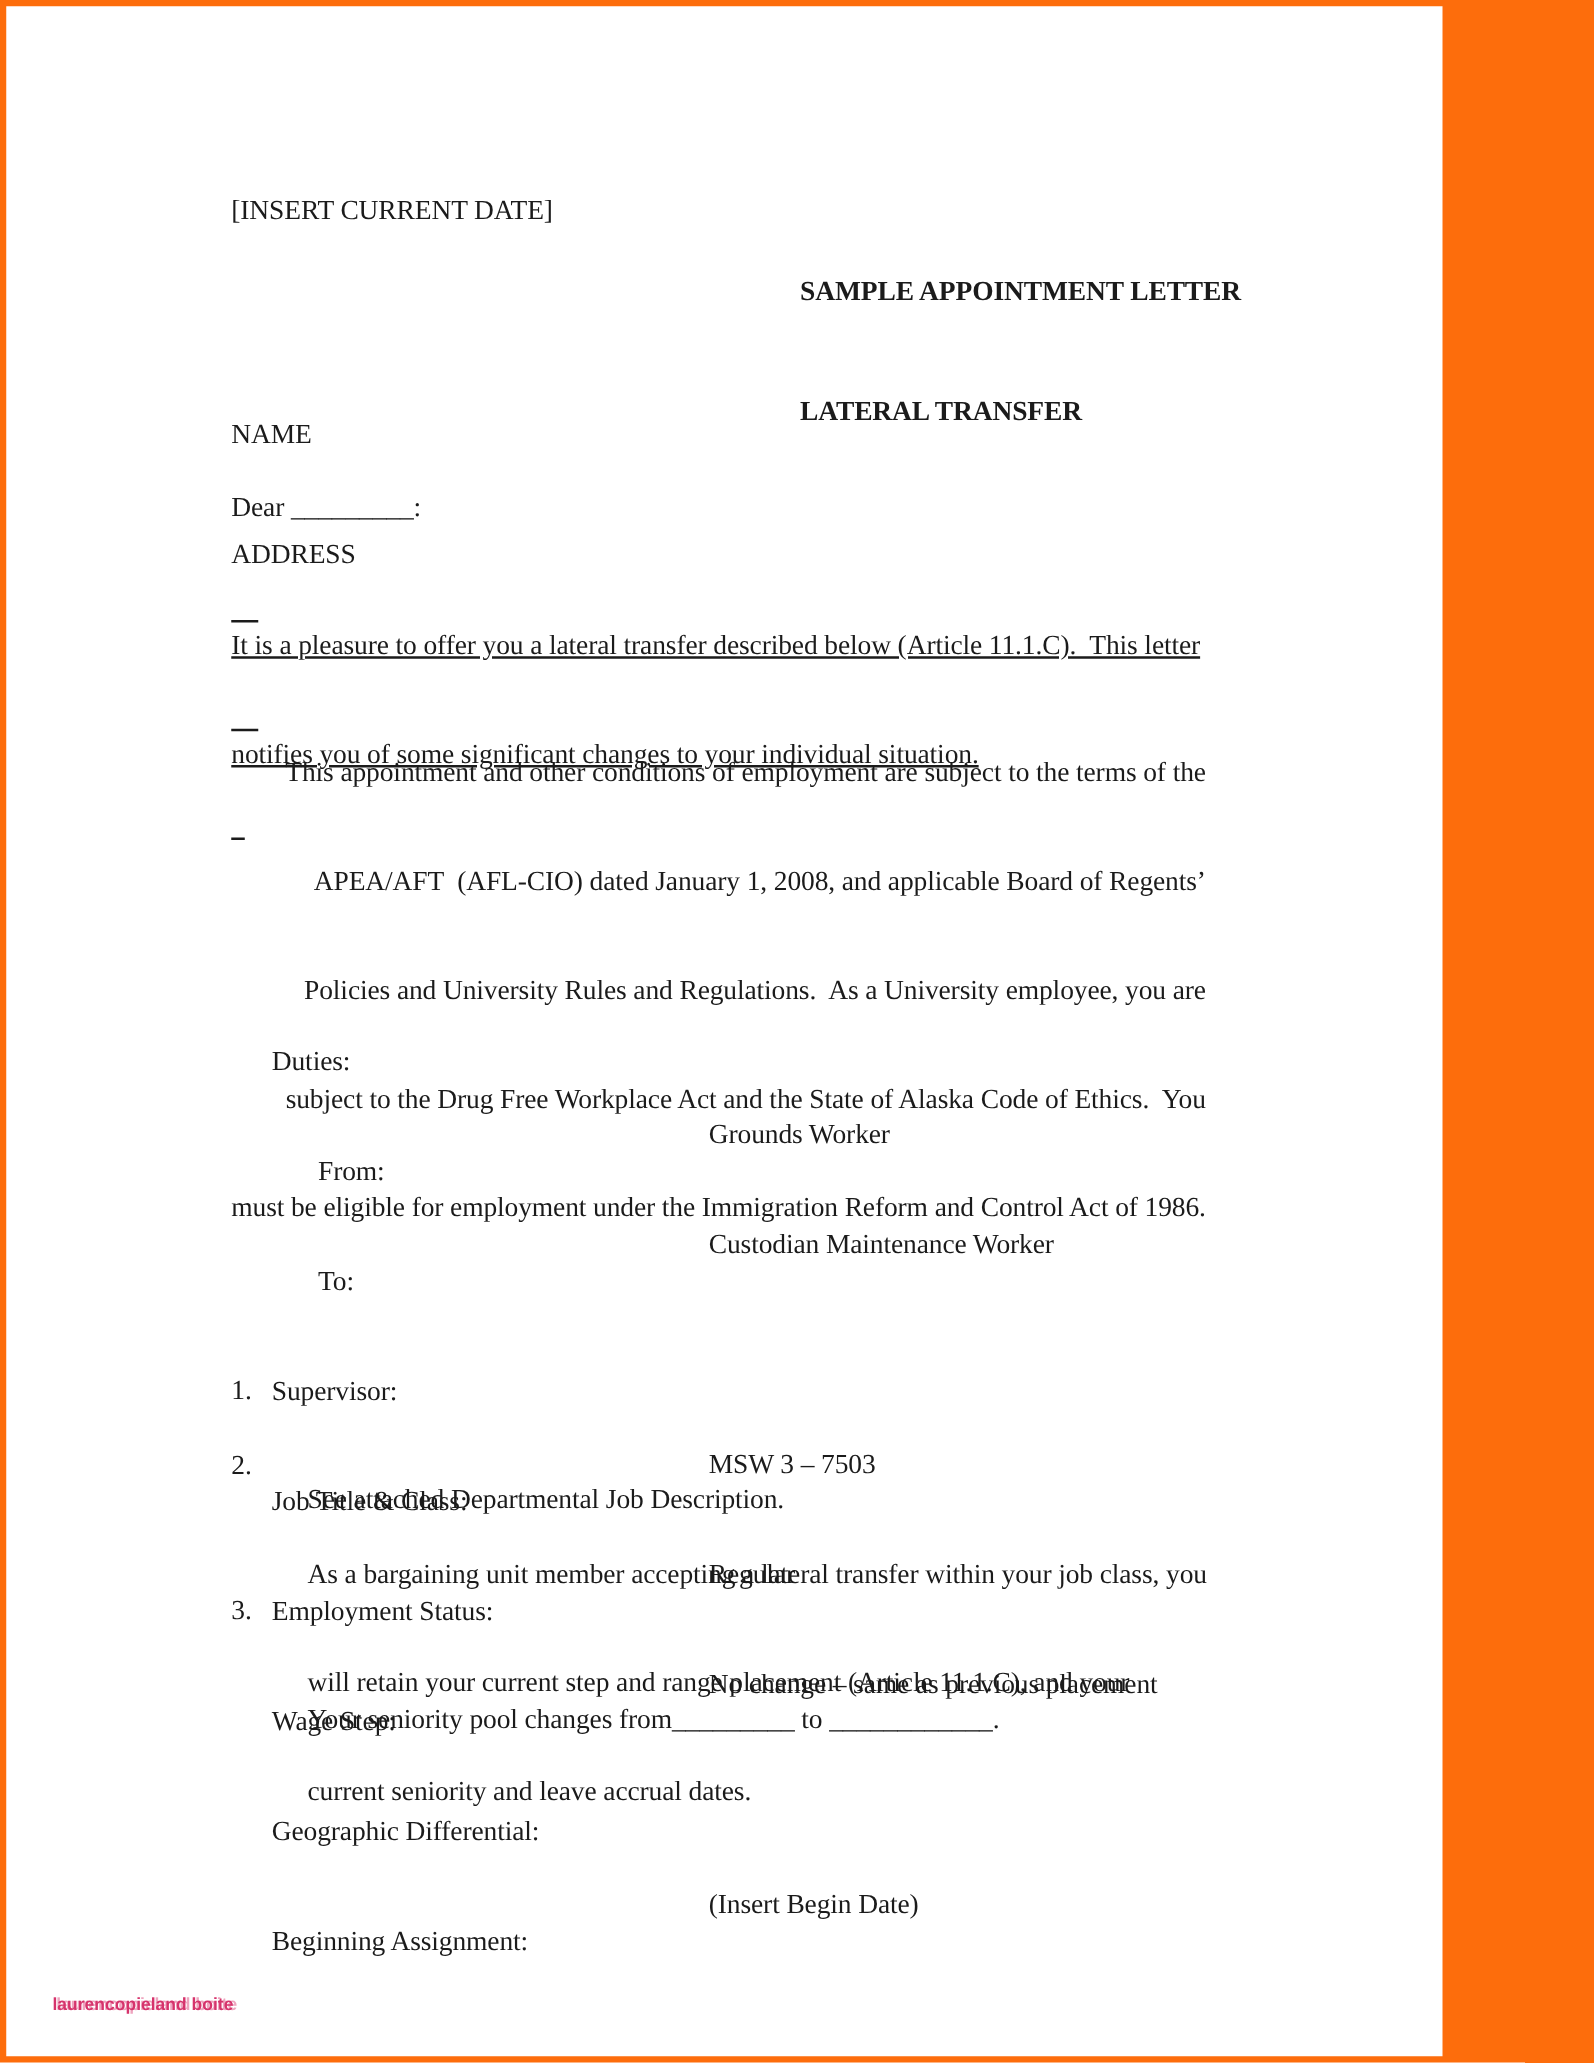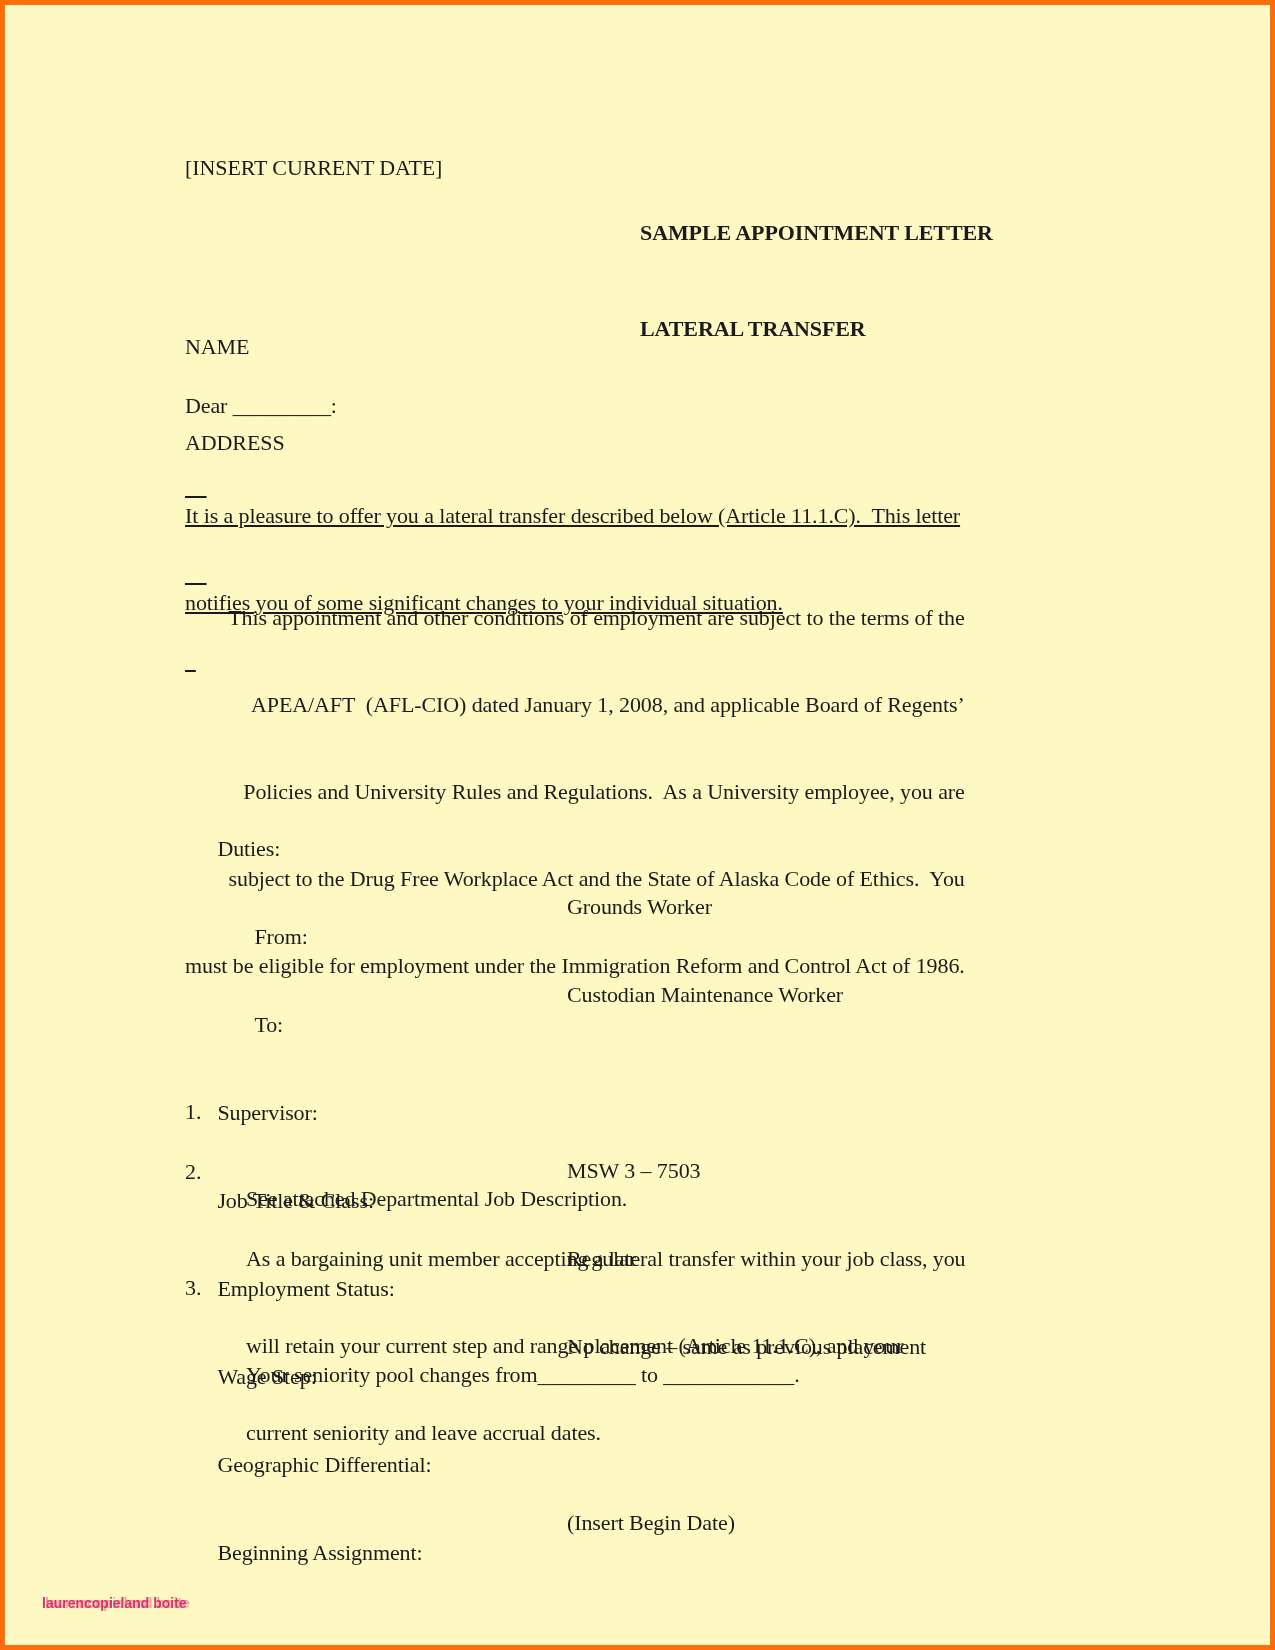--- a/index.html
+++ b/index.html
@@ -11,23 +11,23 @@
     height: 1650px;
     position: relative;
     background: #fd6d0c; 
     font-family: "Liberation Serif", serif;
     overflow: hidden;
   }
   .page {
     position: absolute;
     left: 5px;
     top: 5px;
-    width: 1265px;
+    width: 1149px;
     height: 1640px;
-    background: #fef9c3;
+    background: #ffffff;
     color: #1b1b1b;
   }
   .block {
     position: absolute;
     font-size: 22px;
     line-height: 29px;
     letter-spacing: -0.1px;
     white-space: pre;
   }
   .bold { font-weight: bold; }

